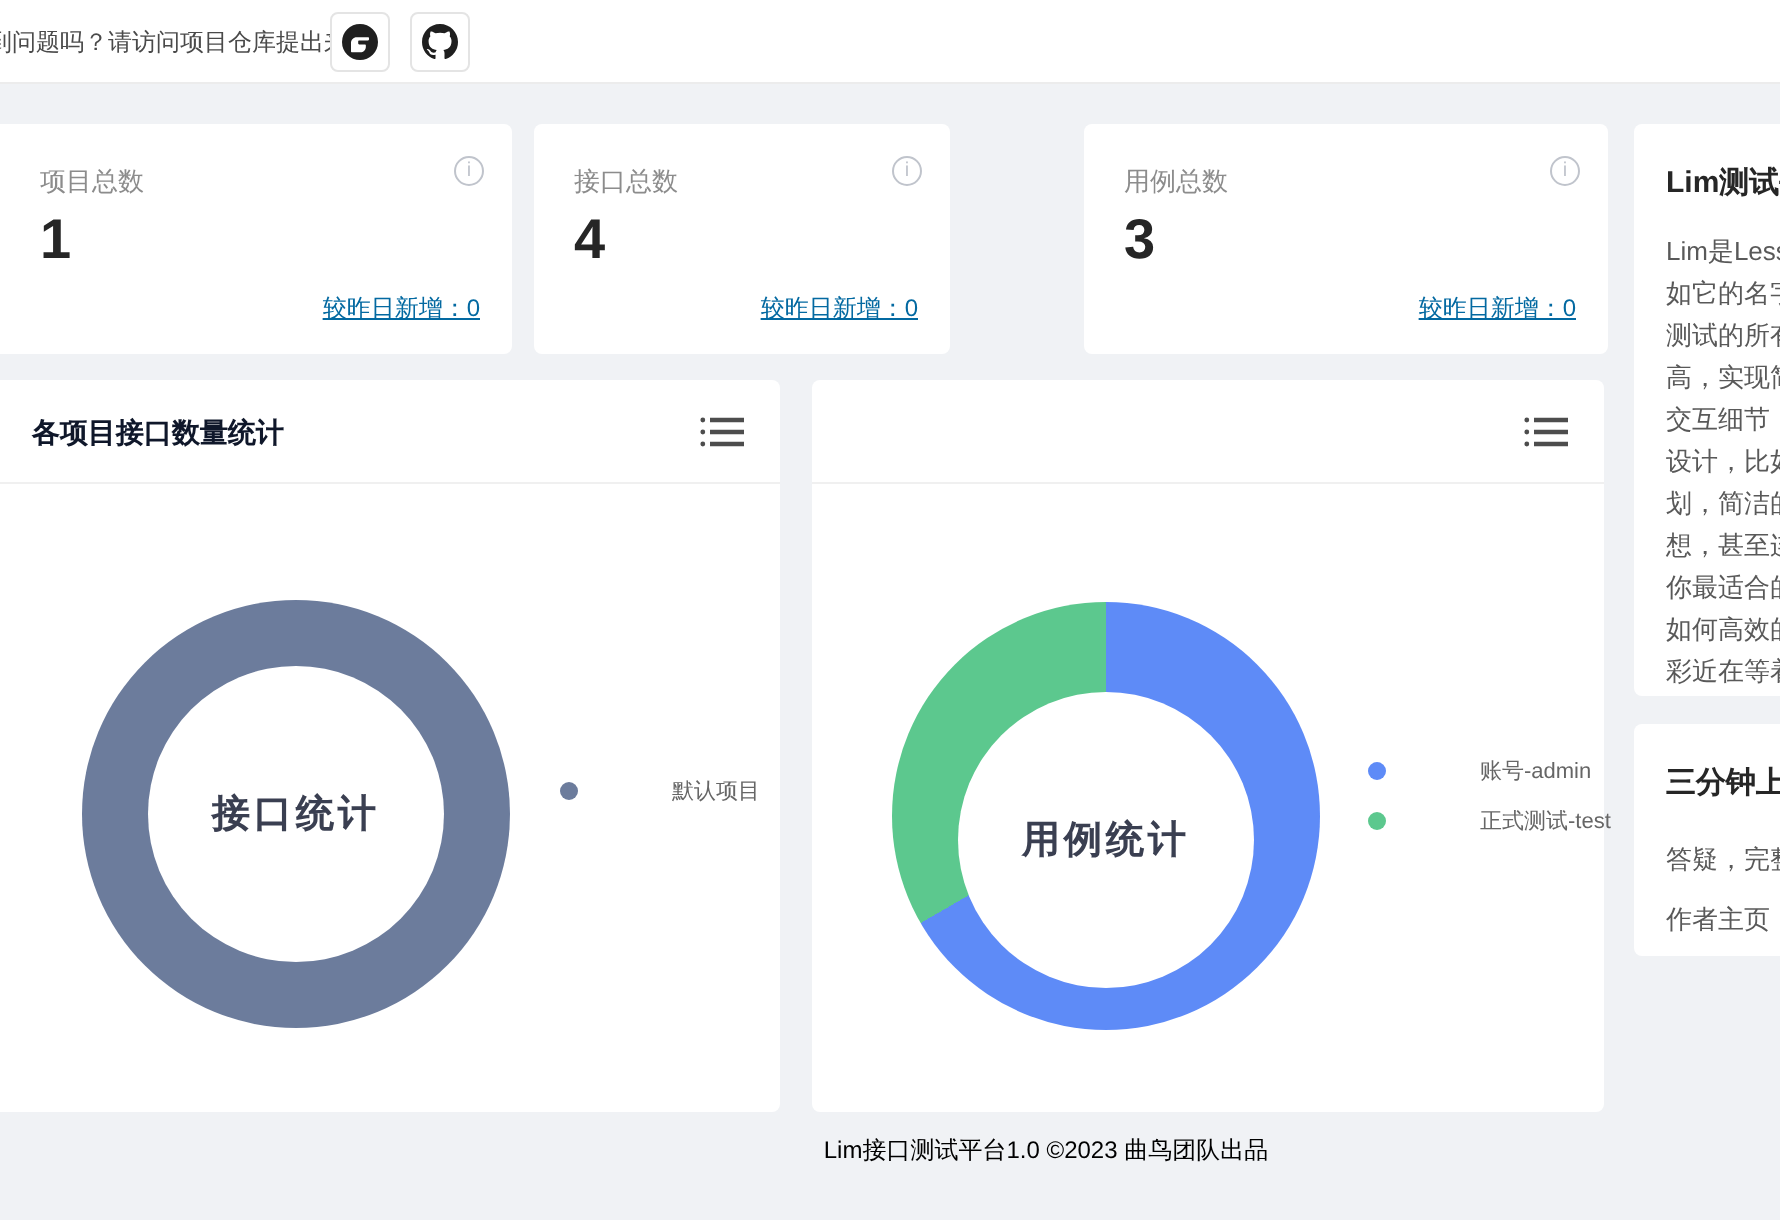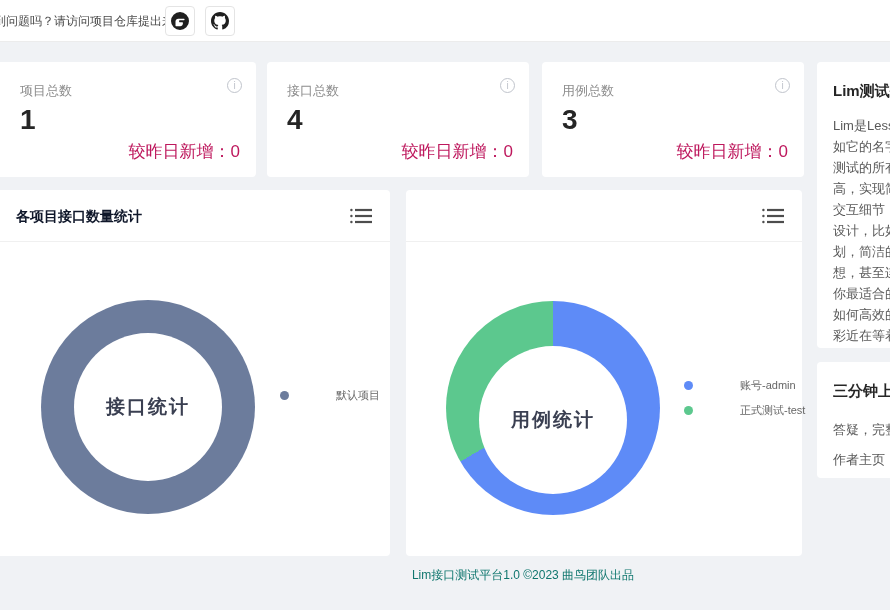--- a/index.html
+++ b/index.html
@@ -12,21 +12,21 @@
   .topbar-msg { position:absolute; left:-6px; top:13px; font-size:12px; color:#4a4a4a; white-space:nowrap; }
   .icon-btn { position:absolute; top:6px; width:30px; height:30px; background:#fff; border:1px solid #e4e4e4; border-radius:4px; display:flex; align-items:center; justify-content:center; cursor:pointer; }
   .icon-btn.gitee { left:165px; }
   .icon-btn.github { left:205px; }
 
   
   .card { position:absolute; background:#fff; border-radius:4px; }
   .stat-card { top:62px; height:115px; }
   .stat-card .label { position:absolute; left:20px; top:20px; font-size:13px; color:#8c8c8c; }
   .stat-card .value { position:absolute; left:20px; top:42px; font-size:28px; font-weight:bold; color:#262626; }
-  .stat-card .delta { position:absolute; right:16px; bottom:14px; font-size:17px; color:#be185d; }
+  .stat-card .delta { position:absolute; right:16px; bottom:14px; font-size:12px; color:#0369a1;text-decoration:underline; }
   .info-icon { position:absolute; right:14px; top:16px; width:15px; height:15px; border:1px solid #c0c4cc; border-radius:50%; color:#c0c4cc; font-size:10px; line-height:13px; text-align:center; font-style:normal; }
 
   
   .panel { position:absolute; top:190px; height:366px; background:#fff; border-radius:4px; }
   .panel-header { position:absolute; left:0; top:0; right:0; height:52px; border-bottom:1px solid #f0f0f0; }
   .panel-title { position:absolute; left:18px; top:18px; font-size:14px; font-weight:bold; color:#0f172a; }
   .list-icon { position:absolute; right:18px; top:16px; width:22px; height:20px; cursor:pointer; }
 
   .donut { position:absolute; border-radius:50%; }
   .donut-hole { position:absolute; background:#fff; border-radius:50%; display:flex; align-items:center; justify-content:center; }
@@ -36,21 +36,21 @@
   .legend-item { display:flex; align-items:center; margin-bottom:10px; cursor:pointer;gap:40px; }
   .legend-dot { width:9px; height:9px; border-radius:50%; margin-right:7px; flex:none; }
   .legend-text { font-size:11px; color:#666; white-space:nowrap; }
 
   
   .side-card { position:absolute; left:817px; width:250px; background:#fff; border-radius:4px; padding:20px 16px; overflow:hidden; }
   .side-title { font-size:15px; font-weight:bold; color:#262626; margin-bottom:14px; white-space:nowrap; }
   .side-line { font-size:13px; color:#595959; line-height:21px; white-space:nowrap; }
   .side-card.quick .side-line { line-height:30px; }
 
-  .footer { position:absolute; top:567px; left:523px; transform:translateX(-50%); font-size:12px; color:#0f766e; white-space:nowrap; }
+  .footer { position:absolute; top:567px; left:523px; transform:translateX(-50%); font-size:12px; color:#000000; white-space:nowrap; }
 
   svg { display:block; }
 </style>
 </head>
 <body>
 
 <div class="root">
 
   <div class="topbar">
     <span class="topbar-msg">到问题吗？请访问项目仓库提出来：</span>
@@ -69,21 +69,21 @@
       </span>
     </div>
   </div>
 
   <div class="card stat-card" style="left:-14px;width:270px;">
     <span class="label" style="left:34px;text-align:right;">项目总数</span>
     <span class="value" style="left:34px;">1</span>
     <i class="info-icon">i</i>
     <span class="delta">较昨日新增：0</span>
   </div>
-  <div class="card stat-card" style="left:267px;width:262px;">
+  <div class="card stat-card" style="left:267px;width:208px;">
     <span class="label">接口总数</span>
     <span class="value">4</span>
     <i class="info-icon">i</i>
     <span class="delta">较昨日新增：0</span>
   </div>
   <div class="card stat-card" style="left:542px;width:262px;">
     <span class="label">用例总数</span>
     <span class="value">3</span>
     <i class="info-icon">i</i>
     <span class="delta">较昨日新增：0</span>

